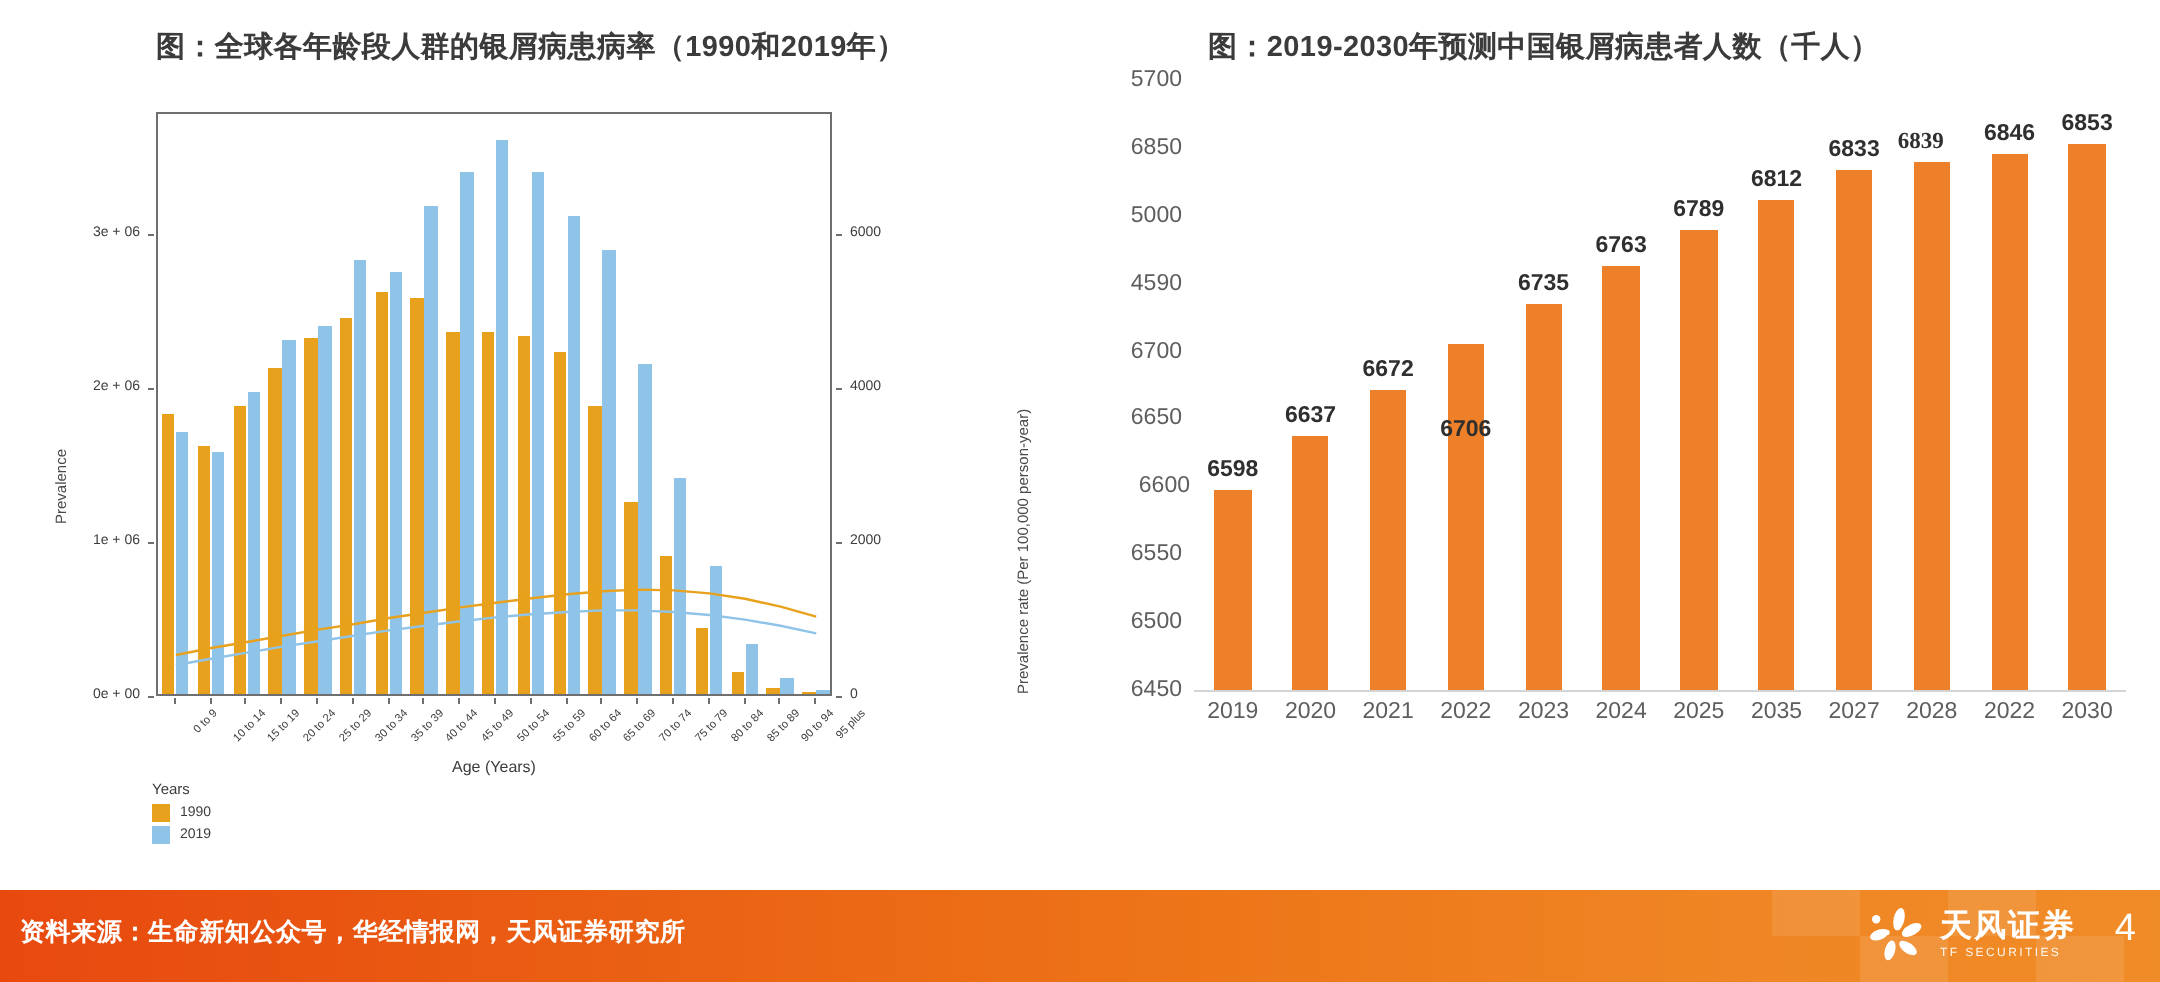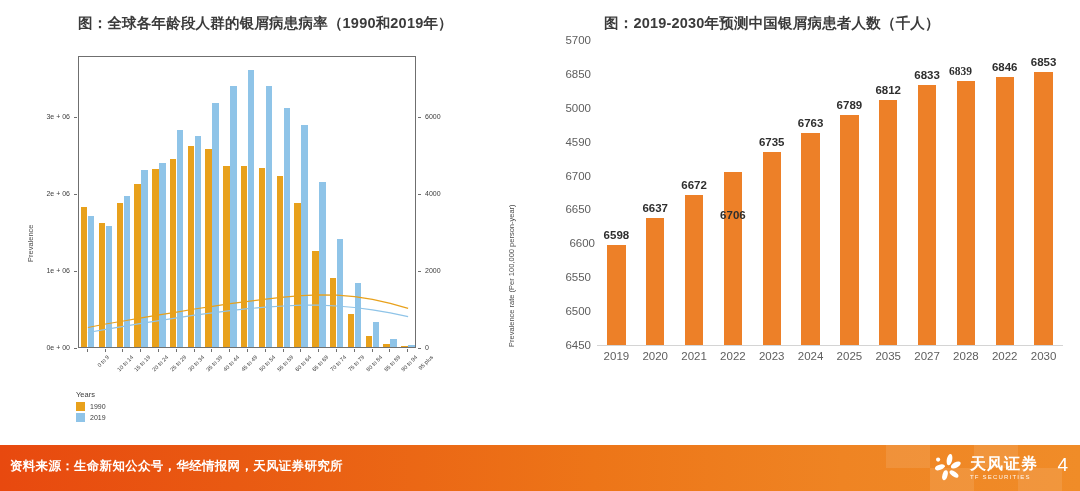--- a/index.html
+++ b/index.html
@@ -342,20 +342,21 @@
         <div class="lc-xtickmark" style="left: 339.737px;"></div>
         <div class="lc-xtick" style="left: 344.737px; top: 312px;">80 to 84</div>
         <div class="lc-xtickmark" style="left: 357.526px;"></div>
         <div class="lc-xtick" style="left: 362.526px; top: 312px;">85 to 89</div>
         <div class="lc-xtickmark" style="left: 375.316px;"></div>
         <div class="lc-xtick" style="left: 380.316px; top: 312px;">90 to 94</div>
         <div class="lc-xtickmark" style="left: 393.105px;"></div>
         <div class="lc-xtick" style="left: 398.105px; top: 312px;">95 plus</div>
       </div>
 
+    <div id="lc-xtitle">Age (Years)</div>
 
     <div id="lc-legend">
       <div class="lg-title">Years</div>
       <div class="lg-row">
         <span class="lg-swatch y1990"></span>
         <span class="lg-label">1990</span>
       </div>
       <div class="lg-row">
         <span class="lg-swatch y2019"></span>
         <span class="lg-label">2019</span>

